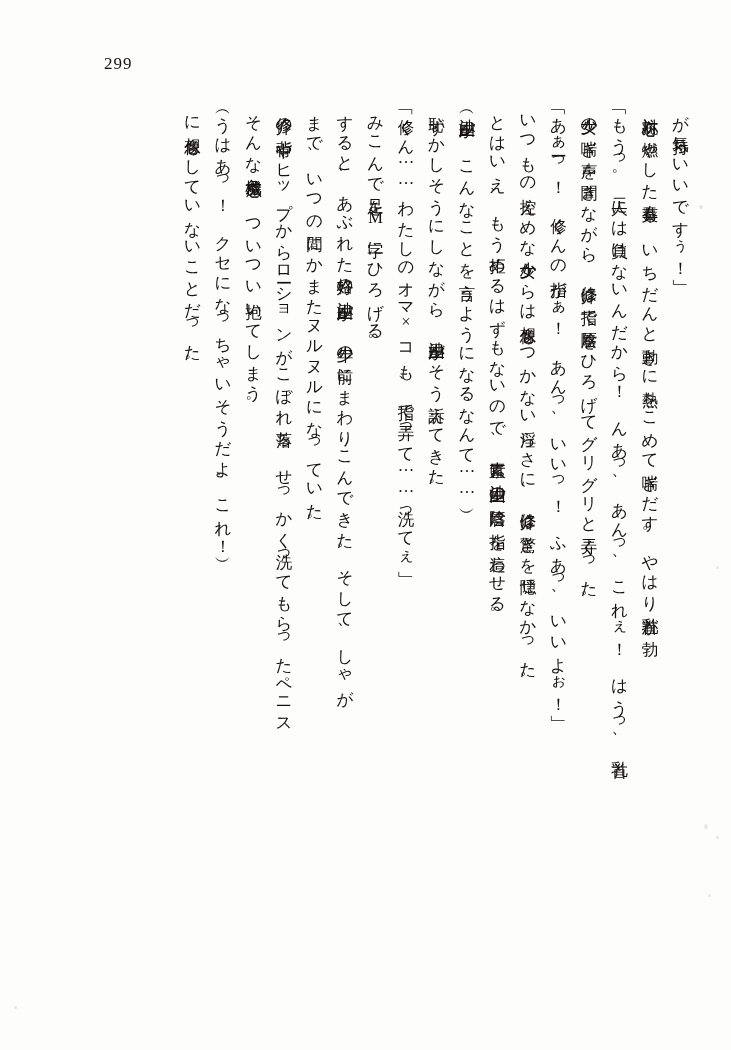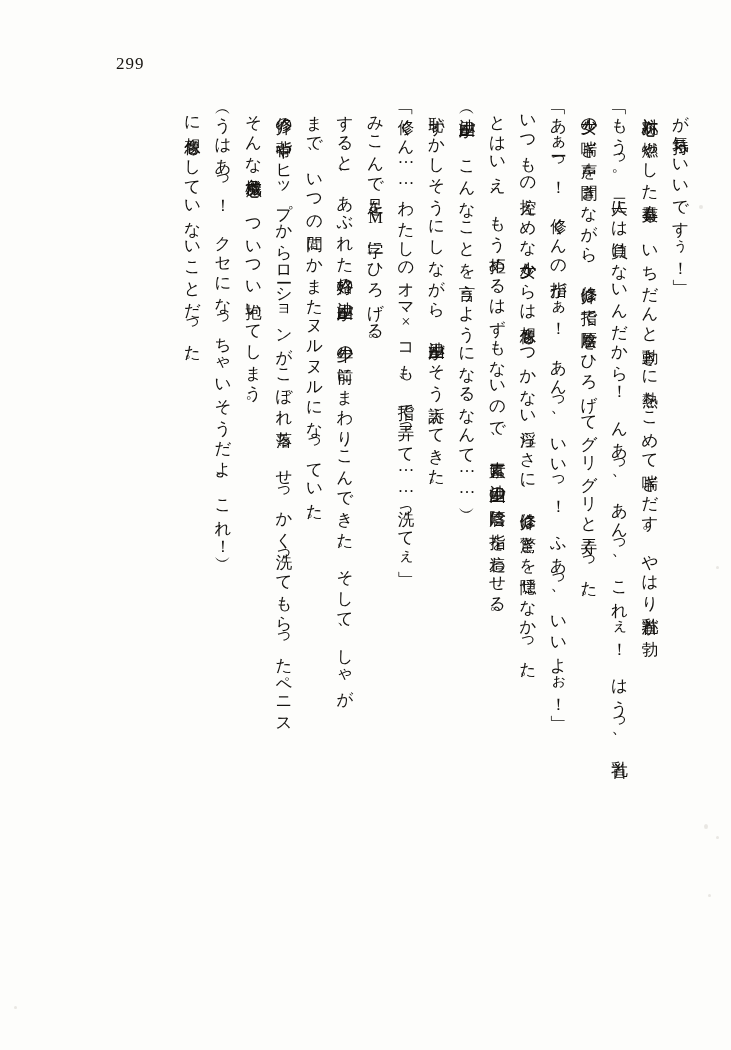--- a/index.html
+++ b/index.html
@@ -20,21 +20,21 @@
   
   .speck {
     position: absolute;
     background: #d8d6d0;
     border-radius: 50%;
     opacity: .55;
   }
   .page-number {
     position: absolute;
     top: 54px;
-    left: 116px;
+    left: 104px;
     font-size: 17px;
     color: #15130f;
     letter-spacing: 1px;
     font-family: "Liberation Serif", "DejaVu Serif", serif;
   }
   .text-block {
     position: absolute;
     top: 104px;
     left: 48px;
     width: 640px;

